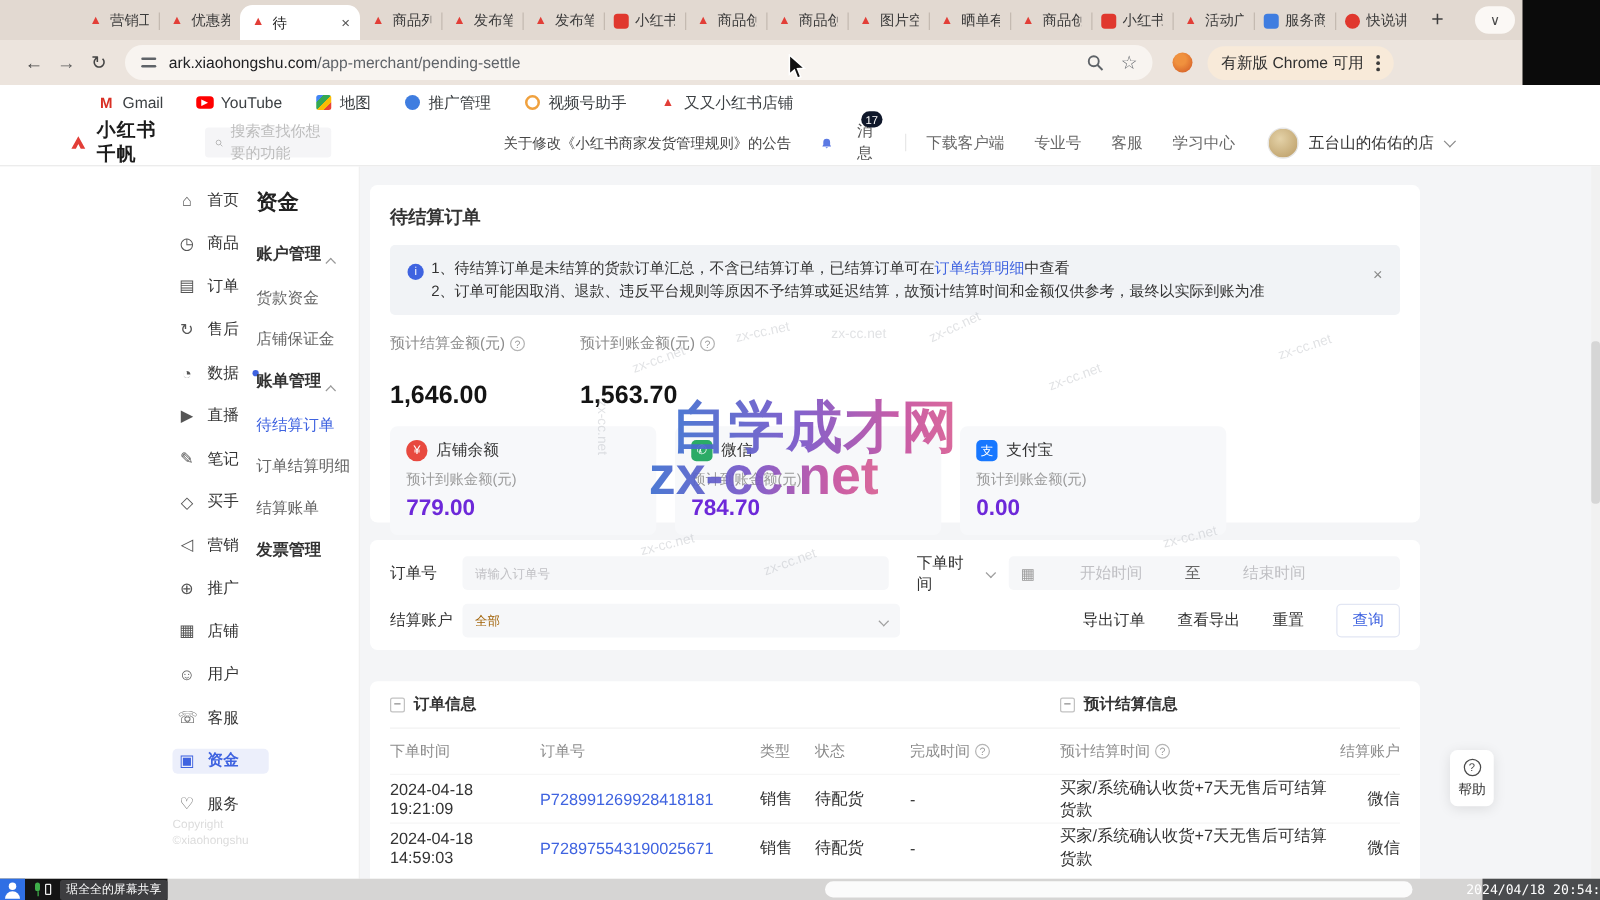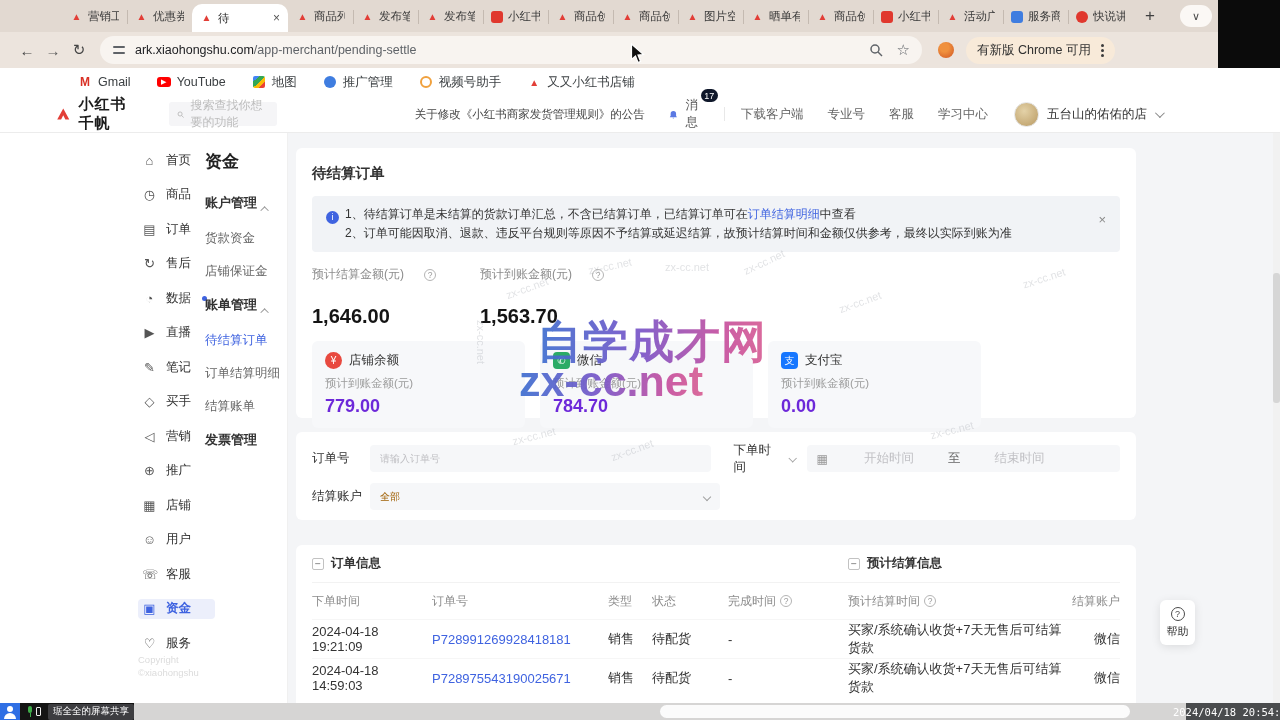--- a/index.html
+++ b/index.html
@@ -61,21 +61,21 @@
   .cursor { position:absolute; left:630px; top:43px; z-index:60; }
 
   
   .appheader { position:absolute; top:96px; left:0; width:1280px; height:37px; background:#fff;
     border-bottom:1px solid #ececec; display:flex; align-items:center; padding:0 118px 0 56px; z-index:2; }
   .logo { display:flex; align-items:center; gap:8px; }
   .logo-name { font-size:15px; font-weight:bold; color:#1c1c1c; letter-spacing:1px; }
   .hsearch { margin-left:38px; width:150px; height:24px; background:#f5f5f7; border-radius:3px;
     display:flex; align-items:center; gap:6px; padding:0 8px; font-size:12px; color:#bdbdbd; }
   .announce { margin-left:138px; font-size:11.5px; color:#474747; white-space:nowrap; }
-  .msg-wrap { margin-left:24px; display:flex; align-items:center; gap:8px; position:relative; font-size:12.5px; color:#555; }
+  .msg-wrap { margin-left:24px; display:flex; align-items:center; gap:20px; position:relative; font-size:12.5px; color:#555; }
   .badge { position:absolute; top:-8px; left:32px; min-width:17px; height:13px; border-radius:7px; background:#0f172a;
     color:#fff; font-size:9px; display:flex; align-items:center; justify-content:center; padding:0 3px; }
   .hdivider { width:1px; height:14px; background:#e8e8e8; margin:0 16px 0 22px; }
   .hlinks { display:flex; gap:24px; font-size:12.5px; color:#666; white-space:nowrap; }
   .huser { margin-left:26px; display:flex; align-items:center; gap:8px; font-size:12.5px; color:#333; white-space:nowrap; }
   .avatar { width:25px; height:25px; border-radius:50%; background:radial-gradient(circle at 40% 35%, #e4d2a8, #b99a62); border:1px solid #e5e5e5; }
   .chev { width:7px; height:7px; border-right:1.5px solid #888; border-bottom:1.5px solid #888; transform:rotate(45deg) translateY(-2px); }
 
   
   .sidebar { position:absolute; top:133px; left:0; width:288px; height:570px; background:#fff; border-right:1px solid #f0f0f0; z-index:1; }
@@ -99,21 +99,21 @@
   .card1 { left:8px; top:15px; width:840px; height:270px; padding:16px 16px; }
   .page-title { font-size:14.5px; font-weight:bold; color:#333; }
   .notice { margin-top:13px; background:#f1f3f6; border-radius:4px; padding:9px 14px; position:relative;
     font-size:12px; color:#333; line-height:19px; }
   .notice .info-i { display:inline-flex; width:13px; height:13px; border-radius:50%; background:#3f63e0; color:#fff;
     font-size:9px; align-items:center; justify-content:center; margin-right:6px; transform:translateY(2px); font-style:normal; }
   .notice .lnk { color:#3f63e0; }
   .notice .line2 { padding-left:19px; }
   .notice-x { position:absolute; right:14px; top:14px; color:#8a8a8a; font-size:13px; }
   .stats { margin-top:14px; display:flex; gap:44px; }
-  .stat-label { font-size:12px; color:#8c8c8c; display:flex; align-items:center; gap:20px; }
+  .stat-label { font-size:12px; color:#8c8c8c; display:flex; align-items:center; gap:4px; }
   .q-circle { width:12px; height:12px; border-radius:50%; border:1px solid #b5b5b5; color:#9a9a9a; font-size:8.5px;
     display:inline-flex; align-items:center; justify-content:center; }
   .stat-val { margin-top:22px; font-size:20px; font-weight:bold; color:#141414; }
   .acct-row { margin-top:13px; display:flex; gap:15px; }
   .acct { width:213px; height:87px; background:#f7f8fa; border-radius:6px; padding:11px 13px; }
   .acct-head { display:flex; align-items:center; gap:7px; font-size:12.5px; color:#333; }
   .acct-ic { width:17px; height:17px; border-radius:50%; color:#fff; font-size:10px; display:flex; align-items:center; justify-content:center; }
   .ic-shop { background:#e8493f; } .ic-wx { background:#2bab66; border-radius:4px; } .ic-zfb { background:#1777ff; border-radius:4px; }
   .acct-label { margin-top:7px; font-size:11.5px; color:#9b9b9b; }
   .acct-val { margin-top:5px; font-size:18px; font-weight:bold; color:#6d28d9; }
@@ -515,20 +515,26 @@
             <span class="ph">结束时间</span>
           </div>
         </div>
       </div>
       <div class="frow">
         <span class="flabel">结算账户</span>
         <div class="finput">
             <span class="val">全部</span>
             <span class="fchev"></span>
           </div>
+        <div class="btnrow">
+          <span>导出订单</span>
+          <span>查看导出</span>
+          <span>重置</span>
+          <span class="btn-query">查询</span>
+        </div>
       </div>
     </div>
 
     <div class="card card3">
       <div class="tgrid grouprow">
         <div class="gcell" style="grid-column:1/3">
             <span class="minus-box">−</span>
             <span>订单信息</span>
           </div>
         <div class="gcell" style="grid-column:6/8">

